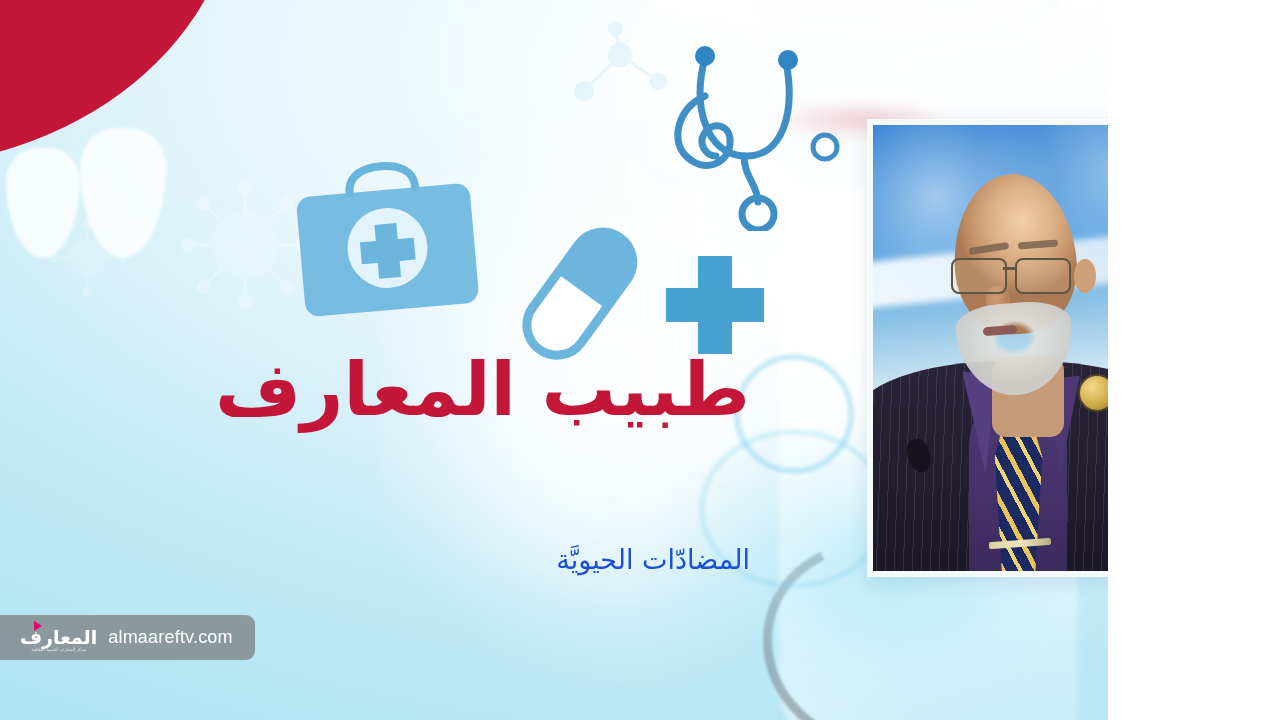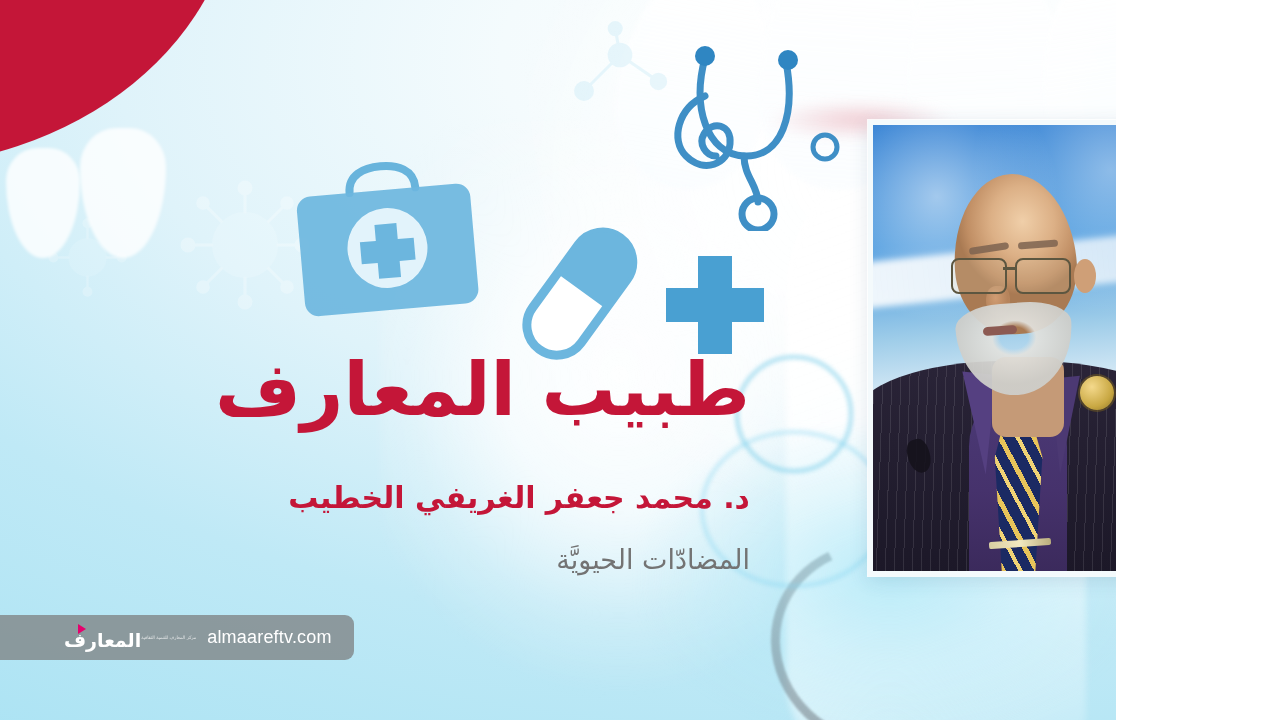--- a/index.html
+++ b/index.html
@@ -11,21 +11,20 @@
   body {
     font-family: "DejaVu Sans", "Liberation Sans", sans-serif;
   }
 
   .stage {
     position: relative;
     width: 1108px;
     height: 720px;
     overflow: hidden;
     background: #eaf7fb;
-    padding-left: 8px;
   }
 
   
   .bg-base {
     position: absolute;
     inset: 0;
     background:
       radial-gradient(150% 120% at 78% 8%, #ffffff 0%, #f4fbfd 22%, #dff3fa 45%, #bfe9f6 68%, #a8e2f3 100%);
   }
   
@@ -406,43 +405,43 @@
   .episode-topic {
     position: absolute;
     left: 90px;
     top: 543px;
     width: 660px;
     text-align: right;
     direction: rtl;
     font-size: 27px;
     line-height: 1.25;
     font-weight: normal;
-    color: #737373;
+    color: #1d4ed8;
   }
 
   
   .watermark {
     position: absolute;
     left: -14px;
     top: 615px;
     height: 45px;
     padding: 0 22px 0 34px;
     display: flex;
     align-items: center;
     gap: 11px;
     background: rgba(129,135,138,0.82);
     border-radius: 0 9px 9px 0;
   }
   .wm-logo {
     position: relative;
     display: flex;
+    flex-direction: column;
     align-items: center;
     justify-content: center;
     line-height: 1;
-    margin-left: 44px;
   }
   .wm-play {
     position: absolute;
     left: 14px;
     top: -2px;
     width: 0;
     height: 0;
     border-left: 8px solid #e5006d;
     border-top: 5px solid transparent;
     border-bottom: 5px solid transparent;
@@ -617,21 +616,20 @@
       <div class="ph-mouth"></div>
     </div>
   </div>
 
   <div class="badge">
     
   </div>
 
   <div class="title">طبيب المعارف</div>
 
-  <div class="doctor-name">د. محمد جعفر الغريفي الخطيب</div>
 
   <div class="episode-topic">المضادّات الحيويَّة</div>
 
   <div class="watermark">
     <div class="wm-logo">
       <span class="wm-play"></span>
       <span class="wm-logo-ar">المعارف</span>
       <span class="wm-logo-tag">مركز المعارف للتنمية الثقافية</span>
     </div>
     <div class="wm-url">almaareftv.com</div>

